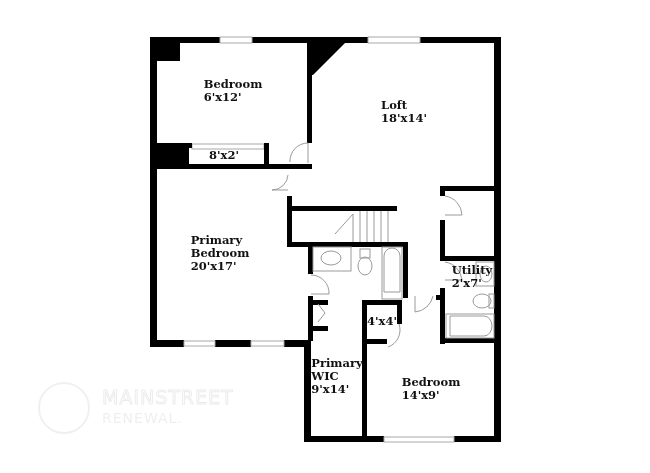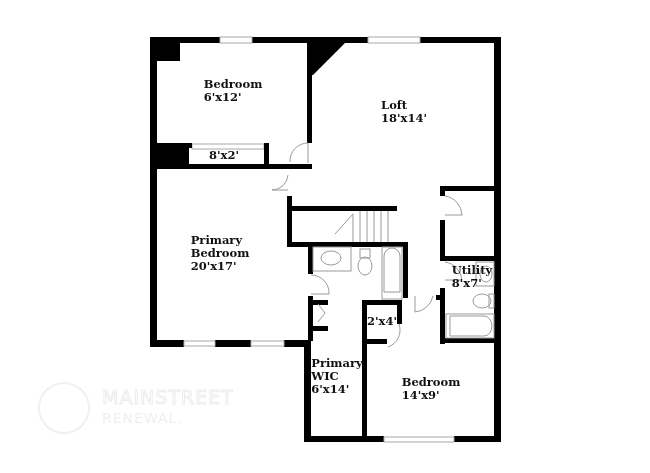--- a/index.html
+++ b/index.html
@@ -177,31 +177,31 @@
 </div>
 
 <div class="label" style="left:220px; top:234px;">
   <span>Primary</span>
   <span>Bedroom</span>
   <span>20'x17'</span>
 </div>
 
 <div class="label" style="left:472px; top:216px;margin-top:48px;">
   <span>Utility</span>
-  <span>8'x7'</span>
+  <span>2'x7'</span>
 </div>
 
 <div class="label" style="left:382px; top:315px;">
-  <span>2'x4'</span>
+  <span>4'x4'</span>
 </div>
 
 <div class="label" style="left:337px; top:357px;">
   <span>Primary</span>
   <span>WIC</span>
-  <span>6'x14'</span>
+  <span>9'x14'</span>
 </div>
 
 <div class="label" style="left:431px; top:376px;">
   <span>Bedroom</span>
   <span>14'x9'</span>
 </div>
 
 <div class="logo">
   <div class="logo-circle"></div>
   <div class="logo-main">MAINSTREET</div>

